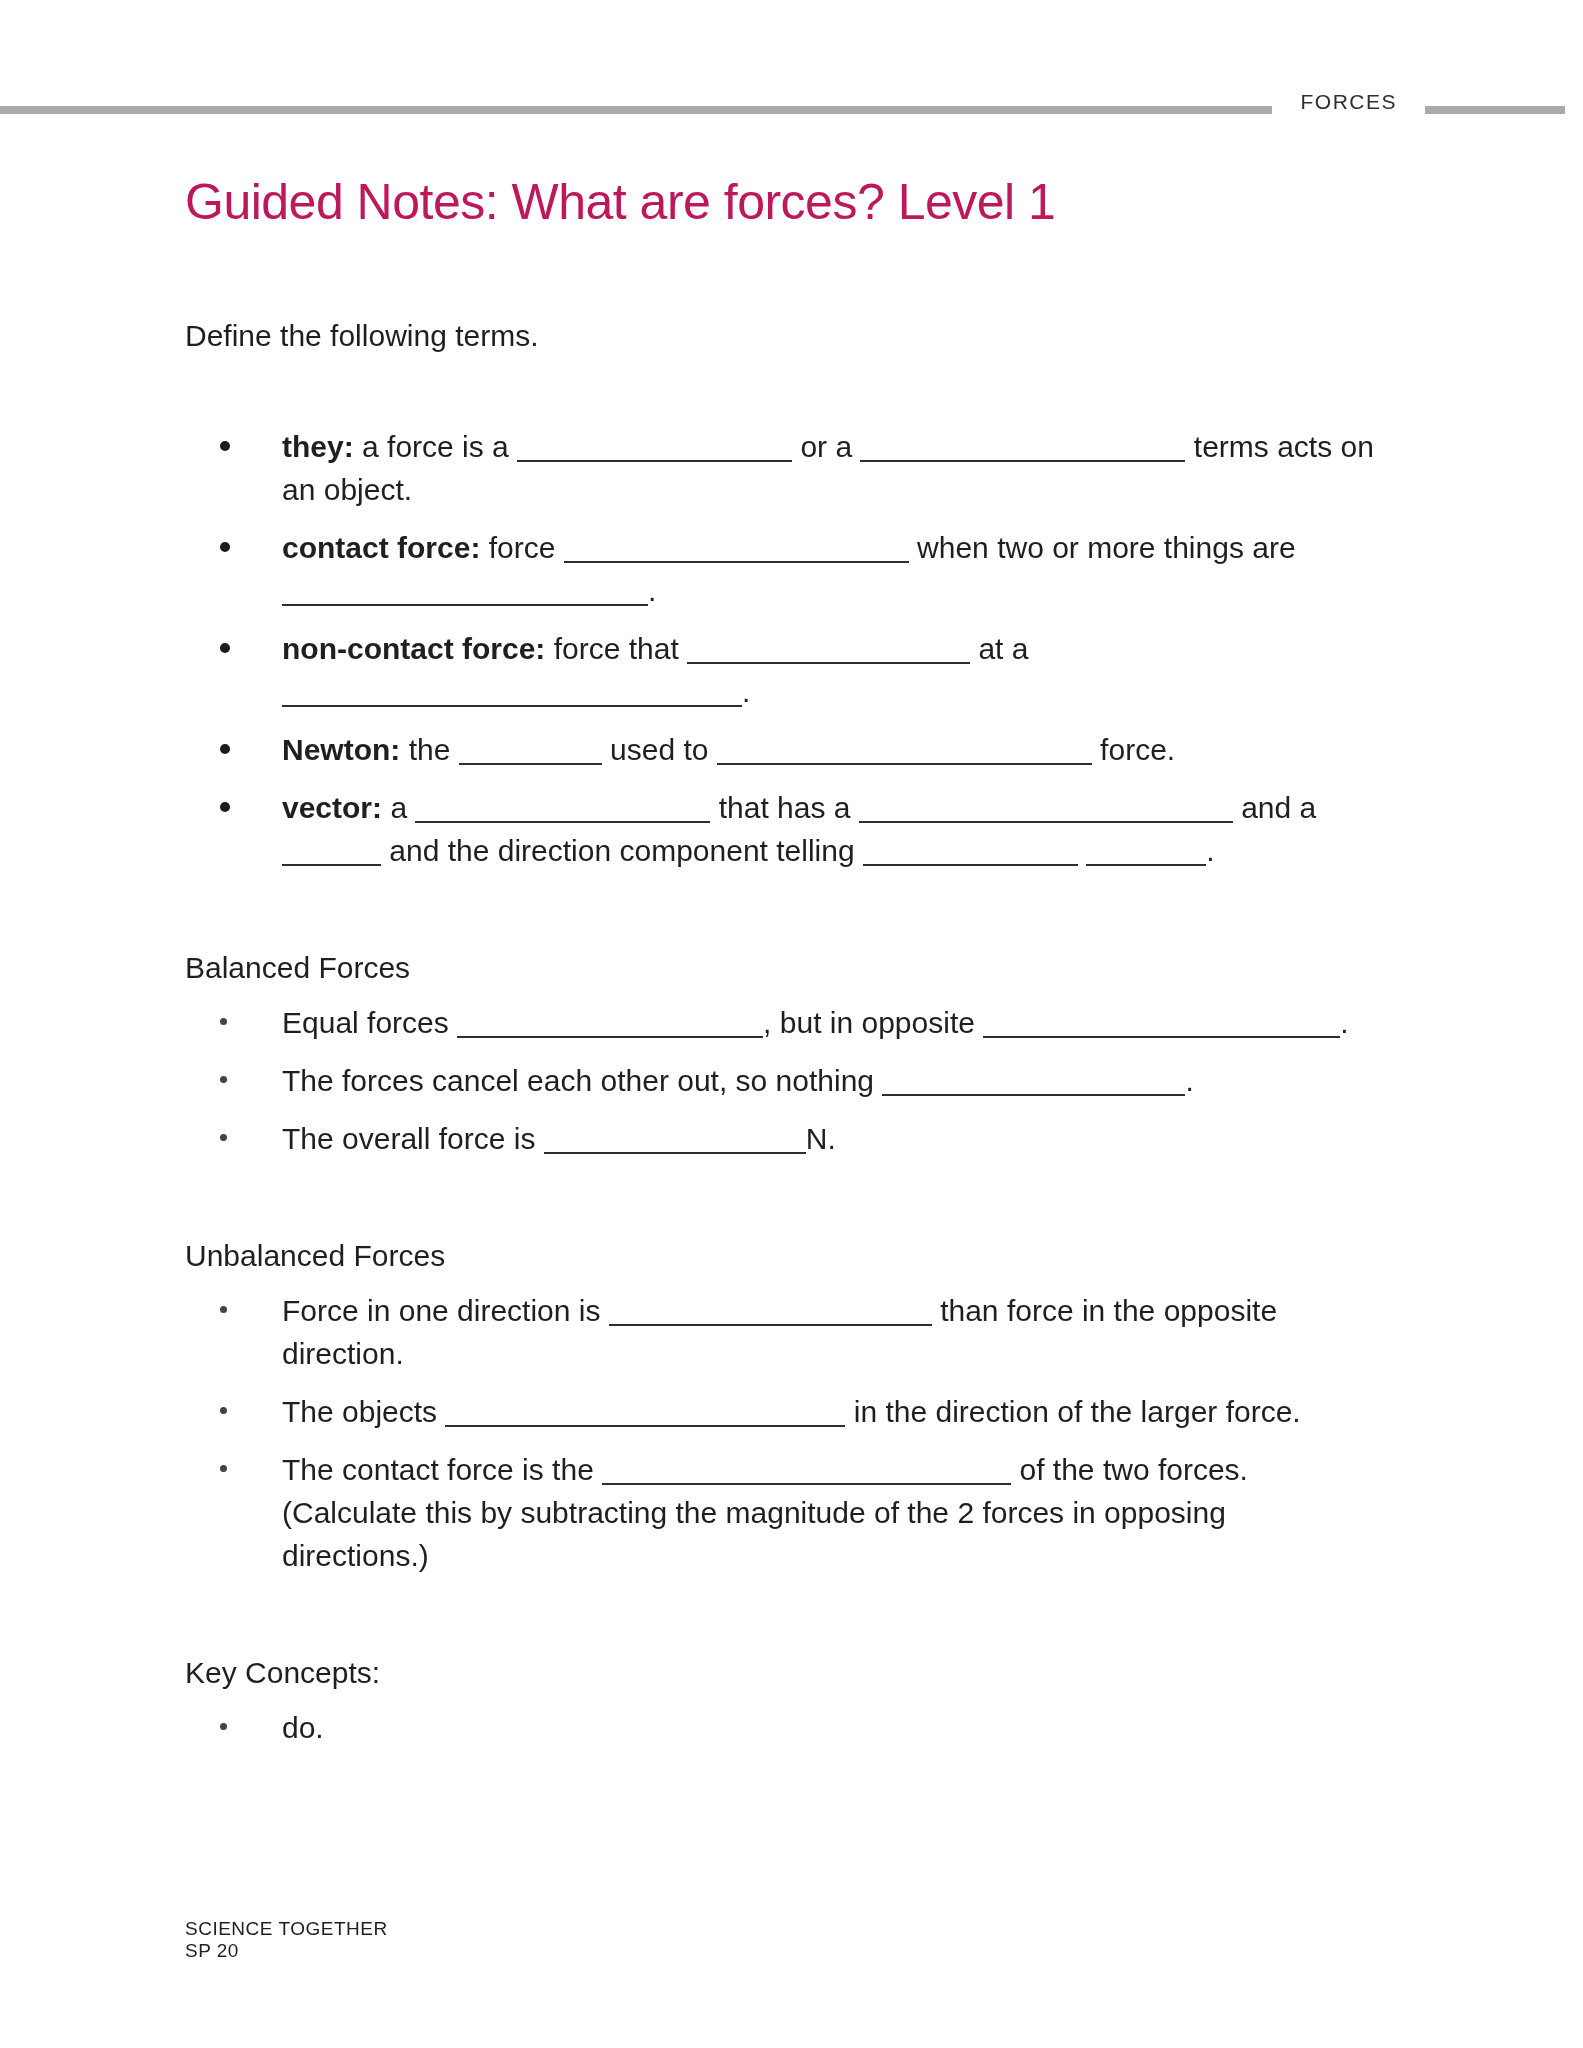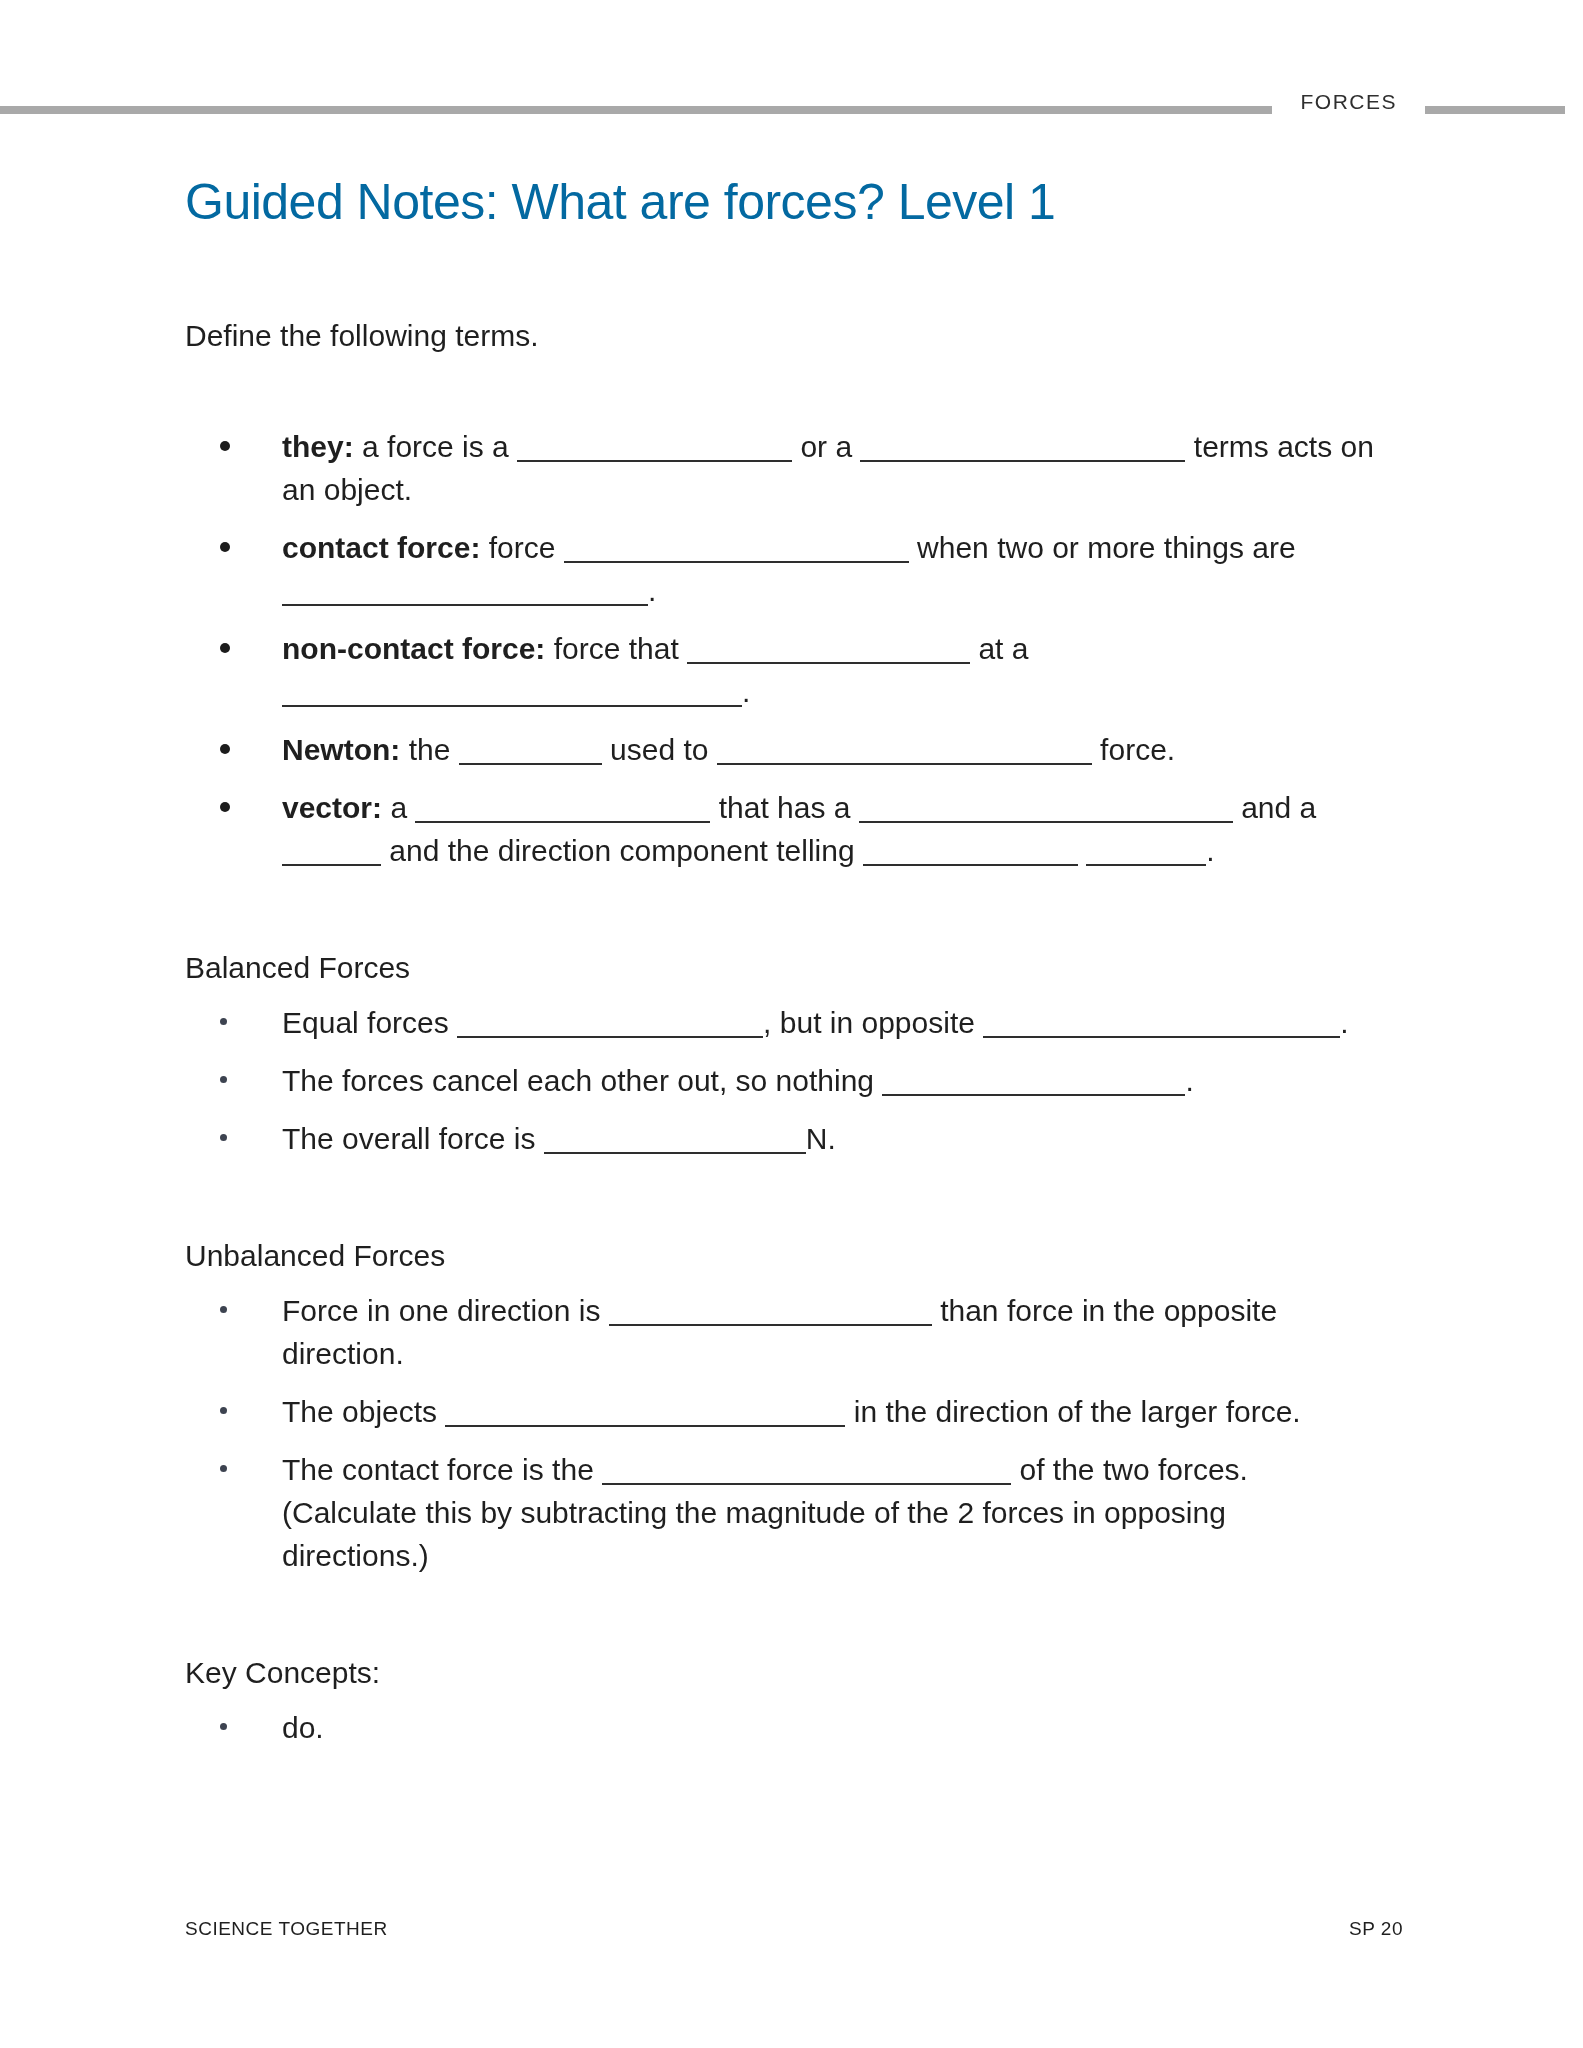--- a/index.html
+++ b/index.html
@@ -28,21 +28,21 @@
     color: #2f2f2f;
     white-space: nowrap;
   }
   
   .content { padding: 0 140px 0 185px; }
   .doc-title {
     margin-top: 58px;
     font-size: 50px;
     line-height: 60px;
     letter-spacing: -0.5px;
-    color: #0369a1;
+    color: #be185d;
     font-weight: 400;
   }
   .intro {
     margin-top: 82px;
     font-size: 30px;
     line-height: 43px;
   }
   .section-heading {
     margin: 74px 0 12px 0;
     font-size: 30px;
@@ -86,20 +86,21 @@
   .footer {
     position: absolute;
     top: 1918px;
     left: 185px;
     right: 180px;
     display: flex;
     justify-content: space-between;
     font-size: 19px;
     letter-spacing: 0.5px;
     color: #1f1f1f;
+    flex-direction: column;
   }
 </style>
 </head>
 <body>
 
 <div class="page">
 
   <div class="header-row">
     <div class="rule-left"></div>
     <div class="header-label">FORCES</div>

